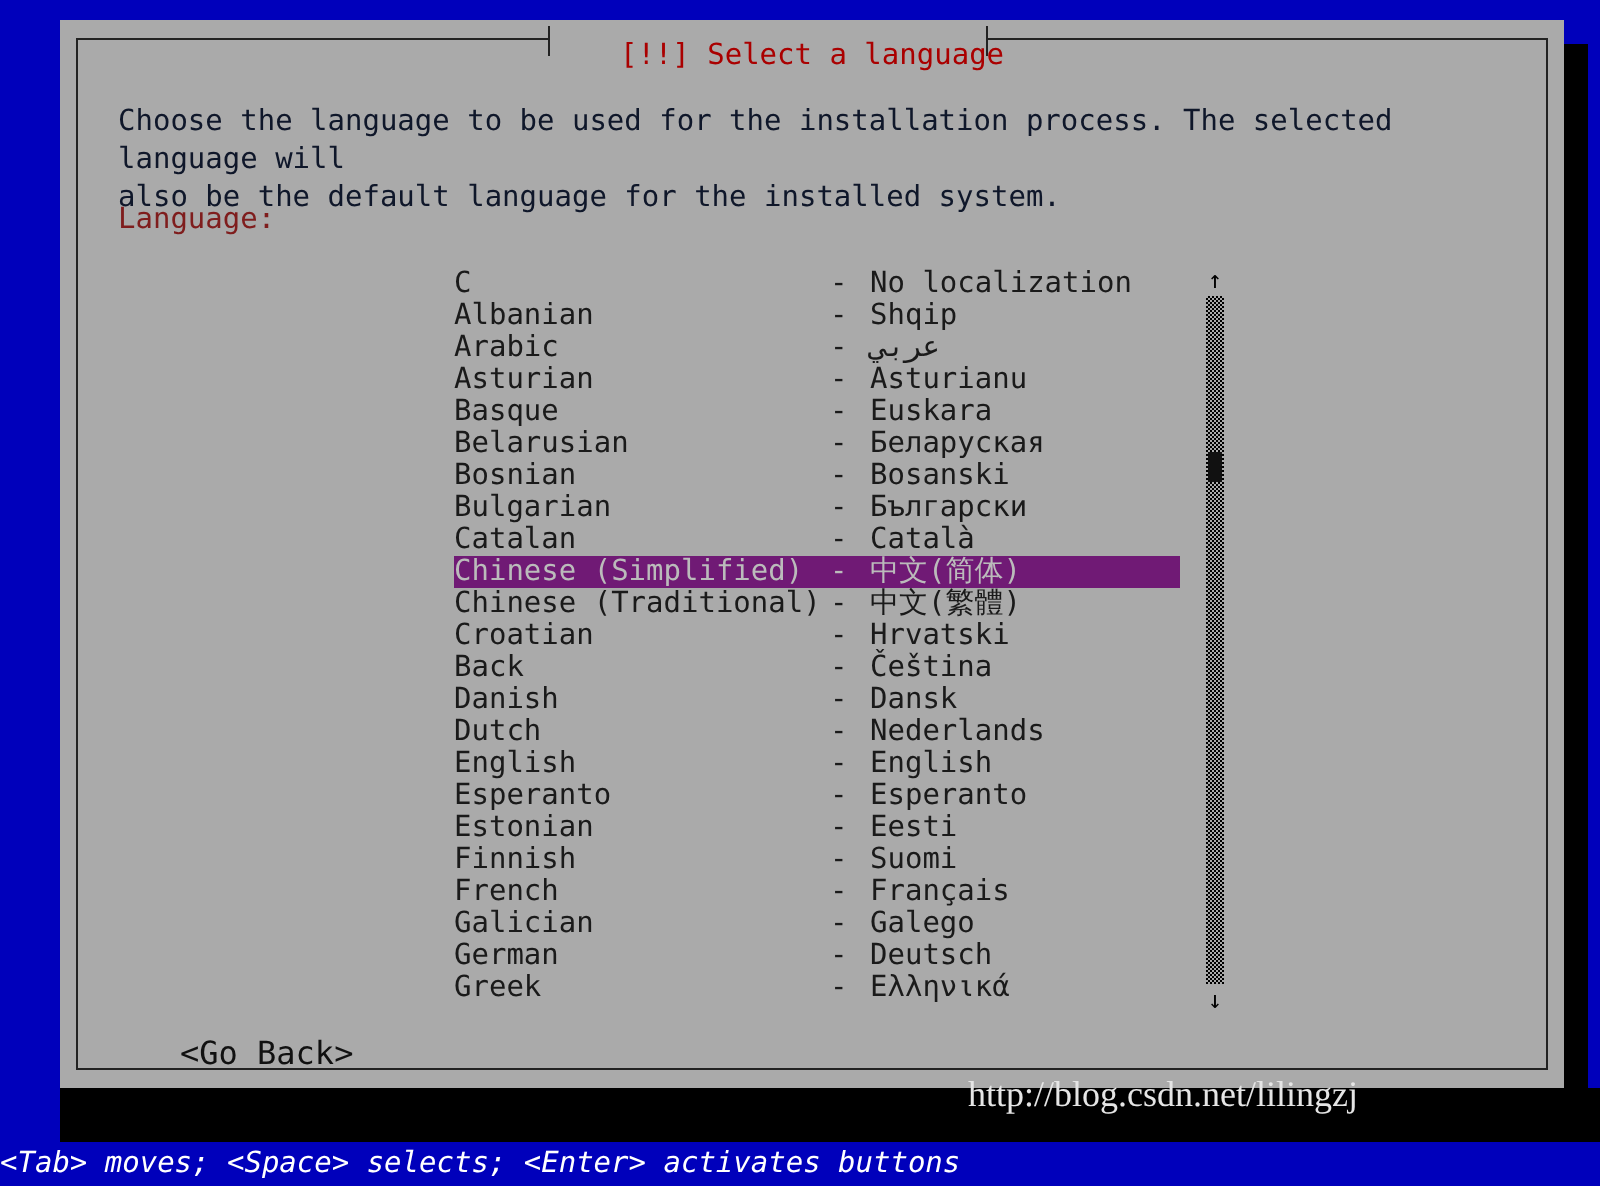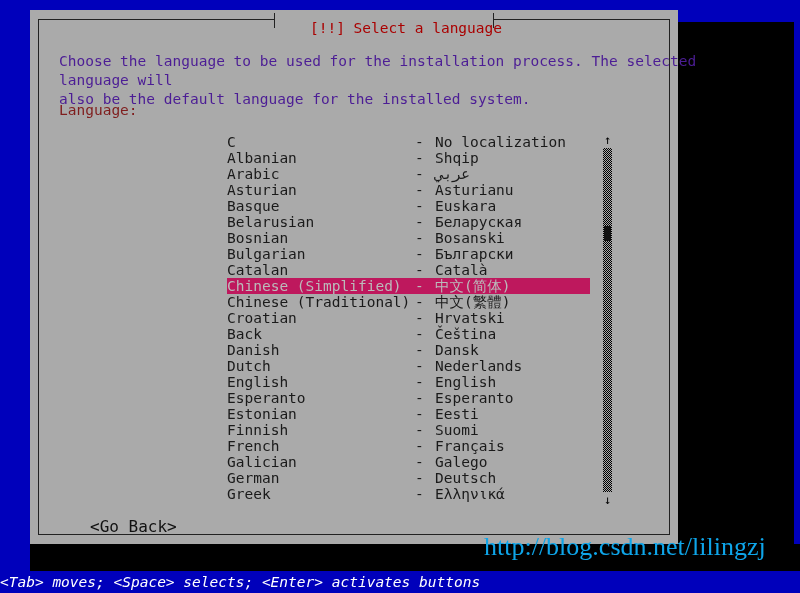--- a/index.html
+++ b/index.html
@@ -29,21 +29,21 @@
     width: 752px;
     height: 534px;
     background: #000000;
   }
 
   
   #dialog {
     position: absolute;
     left: 30px;
     top: 10px;
-    width: 648px;
+    width: 752px;
     height: 534px;
     background: #aaaaaa;
     box-sizing: border-box;
   }
 
   
   #dialog-frame {
     position: absolute;
     left: 8px;
     top: 9px;
@@ -86,21 +86,21 @@
     white-space: pre;
     z-index: 5;
   }
 
   
   #intro {
     position: absolute;
     left: 29px;
     top: 42px;
     width: 700px;
-    color: #4c1d95;
+    color: #0f172a;
     font-size: 14.5px;
     line-height: 19px;
     white-space: pre-wrap;
   }
   #language-label {
     position: absolute;
     left: 29px;
     top: 92px;
     color: #7f1d1d;
     font-size: 14.5px;
@@ -118,21 +118,21 @@
   }
   .row {
     position: relative;
     height: 16px;
     line-height: 16px;
     font-size: 14.5px;
     color: #1a1a1a;
     white-space: pre;
   }
   .row.selected {
-    background: #be185d;
+    background: #701a75;
     text-decoration: underline;
   }
   .row.selected .c-name,
   .row.selected .c-dash,
   .row.selected .c-native {
     color: #bbbbbb;
   }
   .c-name {
     position: absolute;
     left: 0;
@@ -238,23 +238,23 @@
     width: 30px;
     height: 27px;
     background: #0000bb;
   }
 
   
   #watermark {
     position: absolute;
     left: 484px;
     top: 536px;
-    color: #0ea5e9;
+    color: #e5e5e5;
     font-family: "Liberation Serif", "DejaVu Serif", serif;
-    font-size: 26px;
+    font-size: 18px;
     line-height: 22px;
     white-space: pre;
     z-index: 20;
   }
 </style>
 </head>
 <body>
 
 <div id="screen">
 

